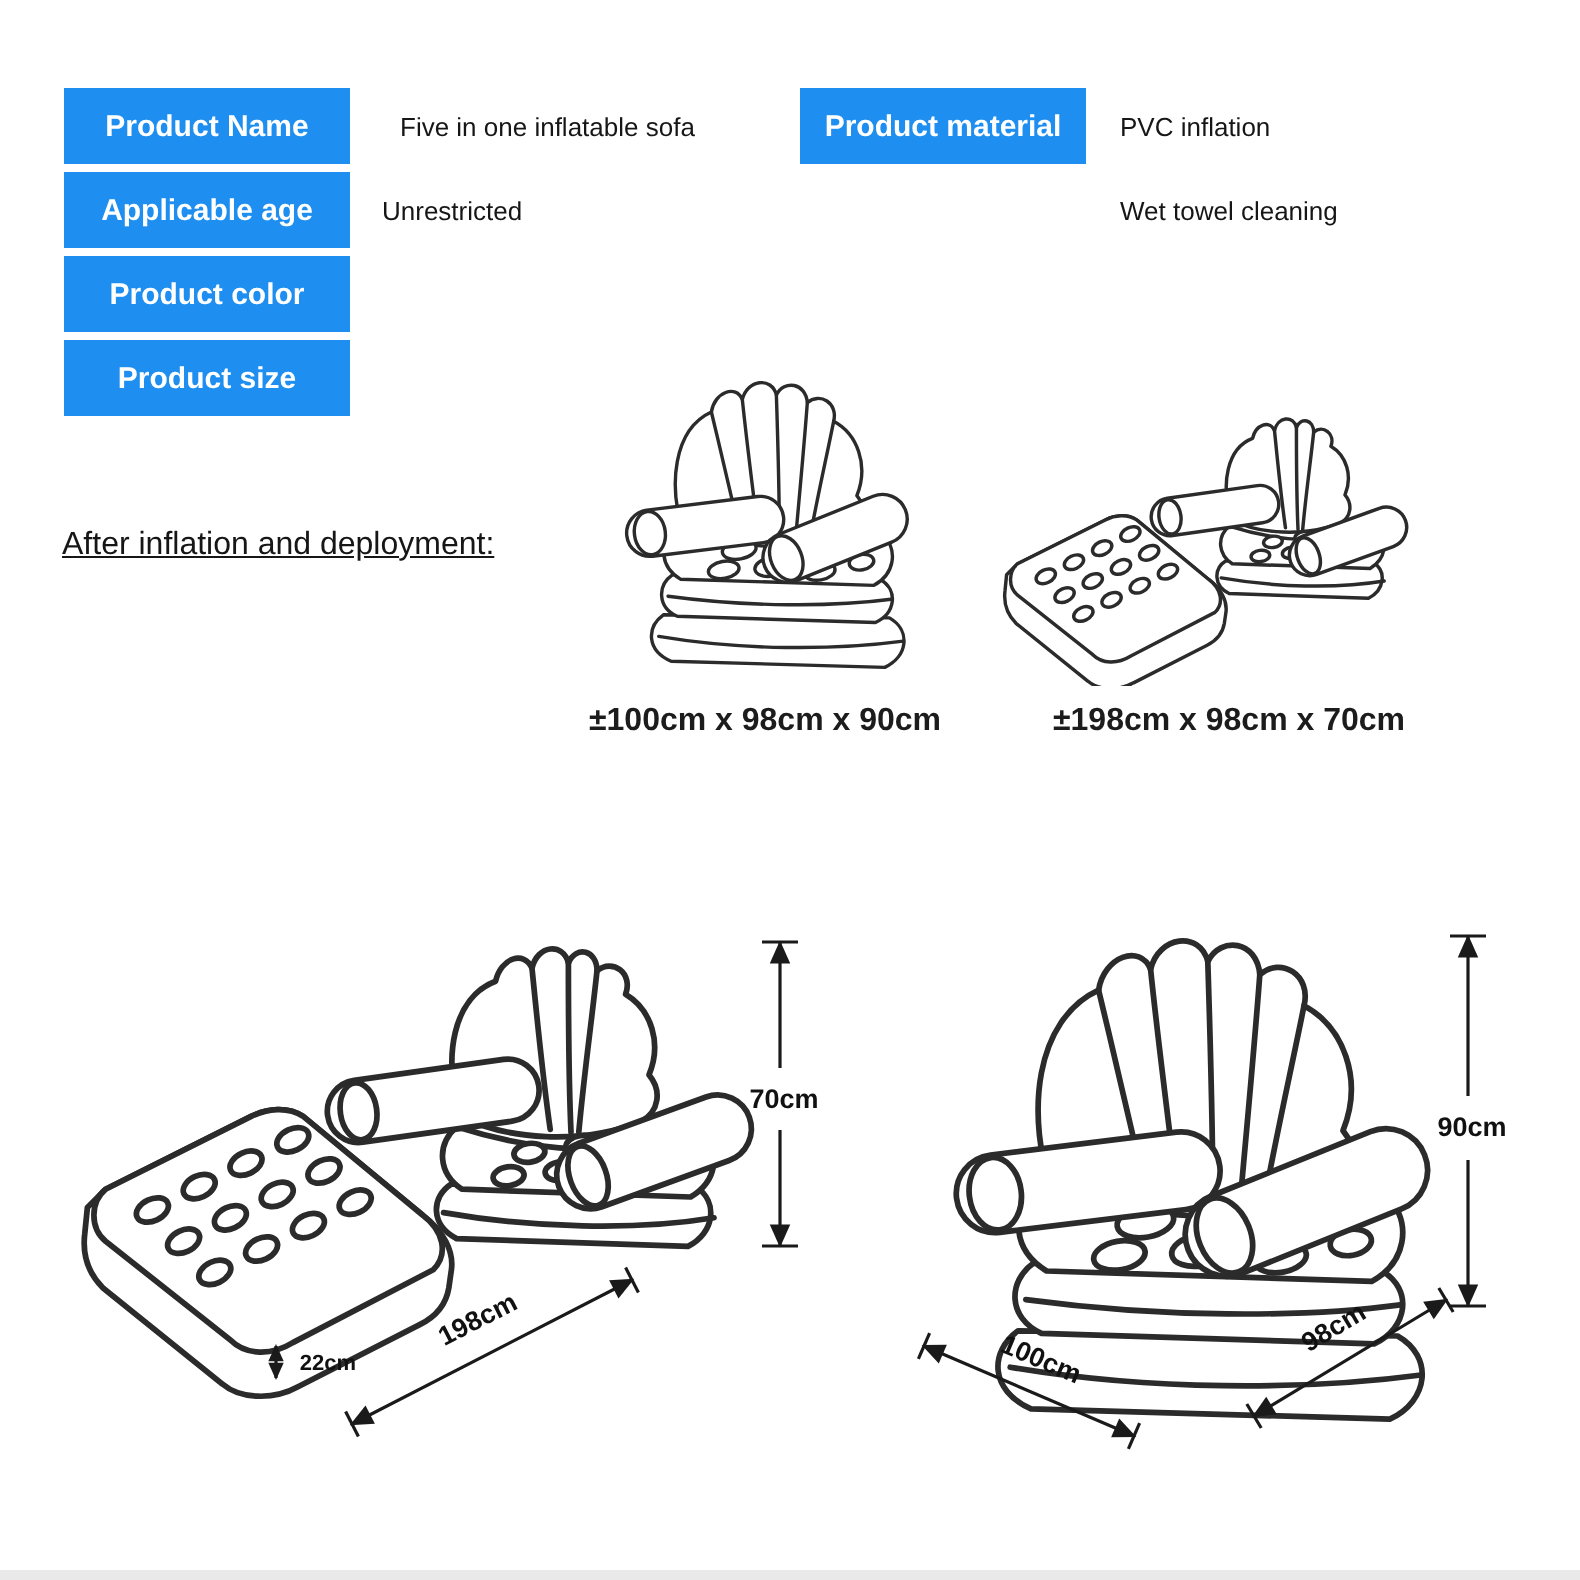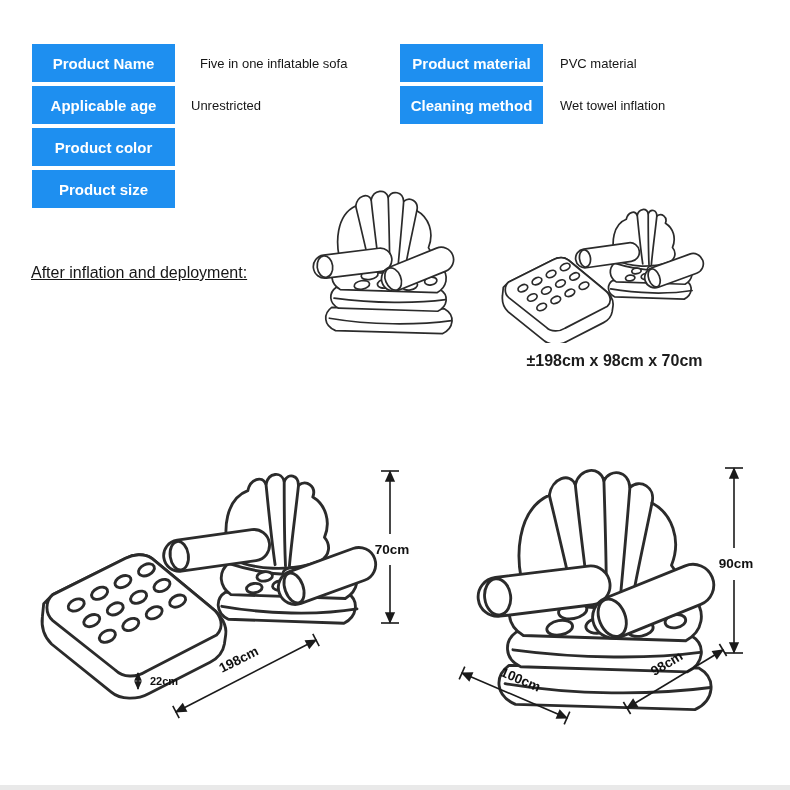--- a/index.html
+++ b/index.html
@@ -127,29 +127,29 @@
   </svg>
 
   <div class="spec-box b-l1">Product Name</div>
   <div class="spec-val v-l1">Five in one inflatable sofa</div>
   <div class="spec-box b-l2">Applicable age</div>
   <div class="spec-val v-l2">Unrestricted</div>
   <div class="spec-box b-l3">Product color</div>
   <div class="spec-box b-l4">Product size</div>
 
   <div class="spec-box b-r1">Product material</div>
-  <div class="spec-val v-r1">PVC material</div>
-  <div class="spec-box b-r2">Cleaning method</div>
-  <div class="spec-val v-r2">Wet towel inflation</div>
+  <div class="spec-val v-r1">PVC inflation</div>
+  <div class="spec-val v-r2">Wet towel cleaning</div>
 
   <div class="after-label">After inflation and deployment:</div>
 
   <svg class="fig fig-chair-small" width="178" height="155" viewBox="0 0 230 200">
     <use href="#chair-art"></use>
   </svg>
+  <div class="fig-caption cap-1">±100cm x 98cm x 90cm</div>
 
   <svg class="fig fig-lounger-small" width="212" height="141" viewBox="0 0 270 180">
     <use href="#lounger-art"></use>
   </svg>
   <div class="fig-caption cap-2">±198cm x 98cm x 70cm</div>
 
   <svg class="fig fig-lounger-large" width="402" height="320" viewBox="0 0 402 320">
     <use href="#lounger-art" transform="translate(14,14) scale(1.30)"></use>
     <g class="dim">
       <line x1="363" y1="23" x2="381" y2="23"></line>

